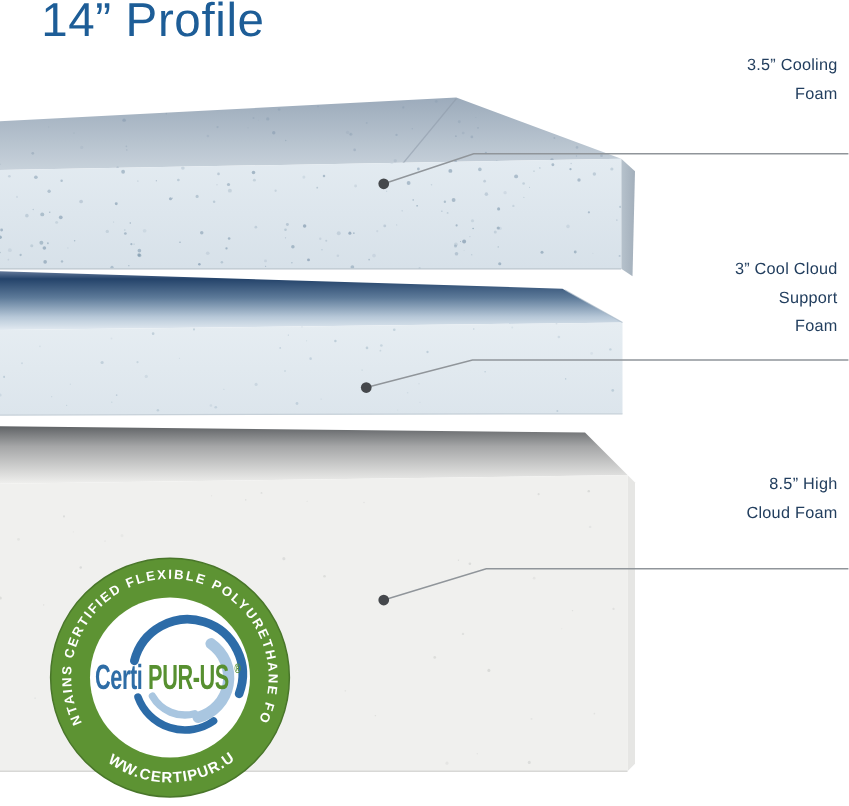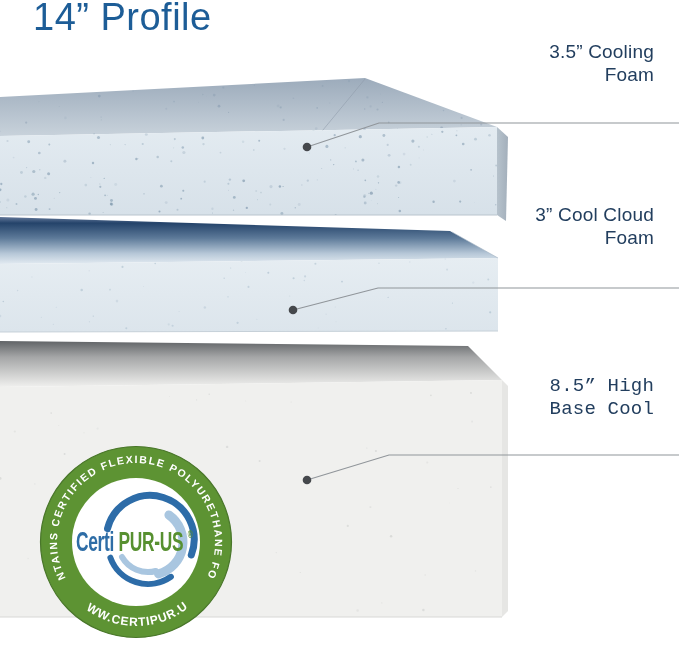--- a/index.html
+++ b/index.html
@@ -1,25 +1,25 @@
 <!DOCTYPE html>
 <html><head>
 <meta charset="utf-8">
 <style>
   html,body{margin:0;padding:0;background:#fff;}
   .stage{position:relative;width:679px;height:645px;background:#fff;overflow:hidden;
          font-family:"Liberation Sans",sans-serif;}
   .stage svg{position:absolute;left:0;top:0;}
   .page-title{position:absolute;left:33px;top:-4px;font-size:38px;font-weight:500;
               letter-spacing:.5px;color:#1d5d97;}
-  .layer-label{position:absolute;right:25px;width:230px;text-align:right;
-               color:#223e5e;font-size:19px;line-height:23px;letter-spacing:.2px;}
+  .layer-label{position:absolute;right:9px;width:230px;text-align:right;
+               color:#223e5e;font-size:13px;line-height:23px;letter-spacing:.2px;}
   .label-1{top:40px;}
   .label-2{top:203px;}
-  .label-3{top:375px;font-family:Liberation Mono, monospace;}
+  .label-3{top:375px;}
 </style>
 </head>
 <body>
 
 <div class="stage">
 
   <svg width="679" height="645" viewBox="0 0 679 645">
     <defs>
       <linearGradient id="gTop1" x1="0" y1="0" x2="0" y2="1">
         <stop offset="0" stop-color="#9cabbb"></stop>
@@ -458,21 +458,22 @@
 
   <div class="page-title">14” Profile</div>
 
   <div class="layer-label label-1">
     <div>3.5” Cooling</div>
     <div>Foam</div>
   </div>
 
   <div class="layer-label label-2">
     <div>3” Cool Cloud</div>
+    <div>Support</div>
     <div>Foam</div>
   </div>
 
   <div class="layer-label label-3">
     <div>8.5” High</div>
-    <div>Base Cool</div>
+    <div>Cloud Foam</div>
   </div>
 
 </div>
 
 </body></html>

